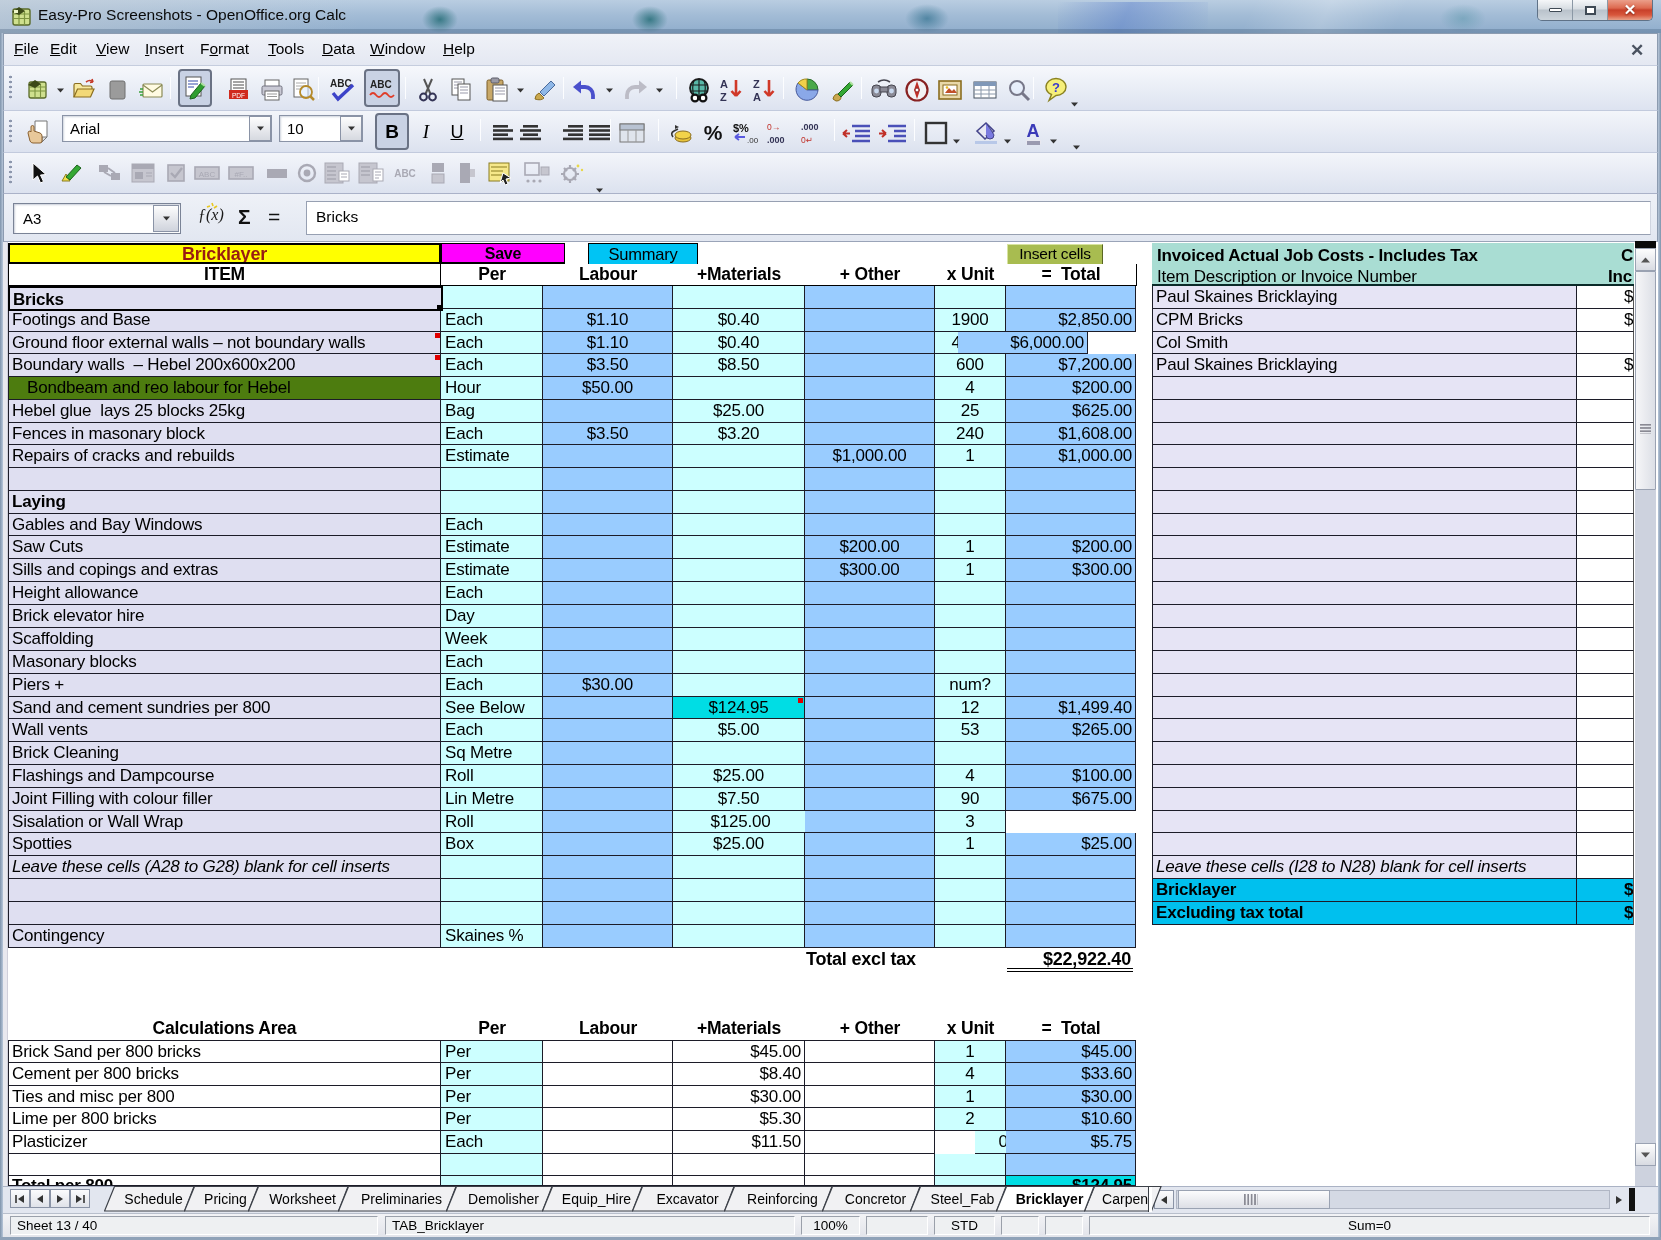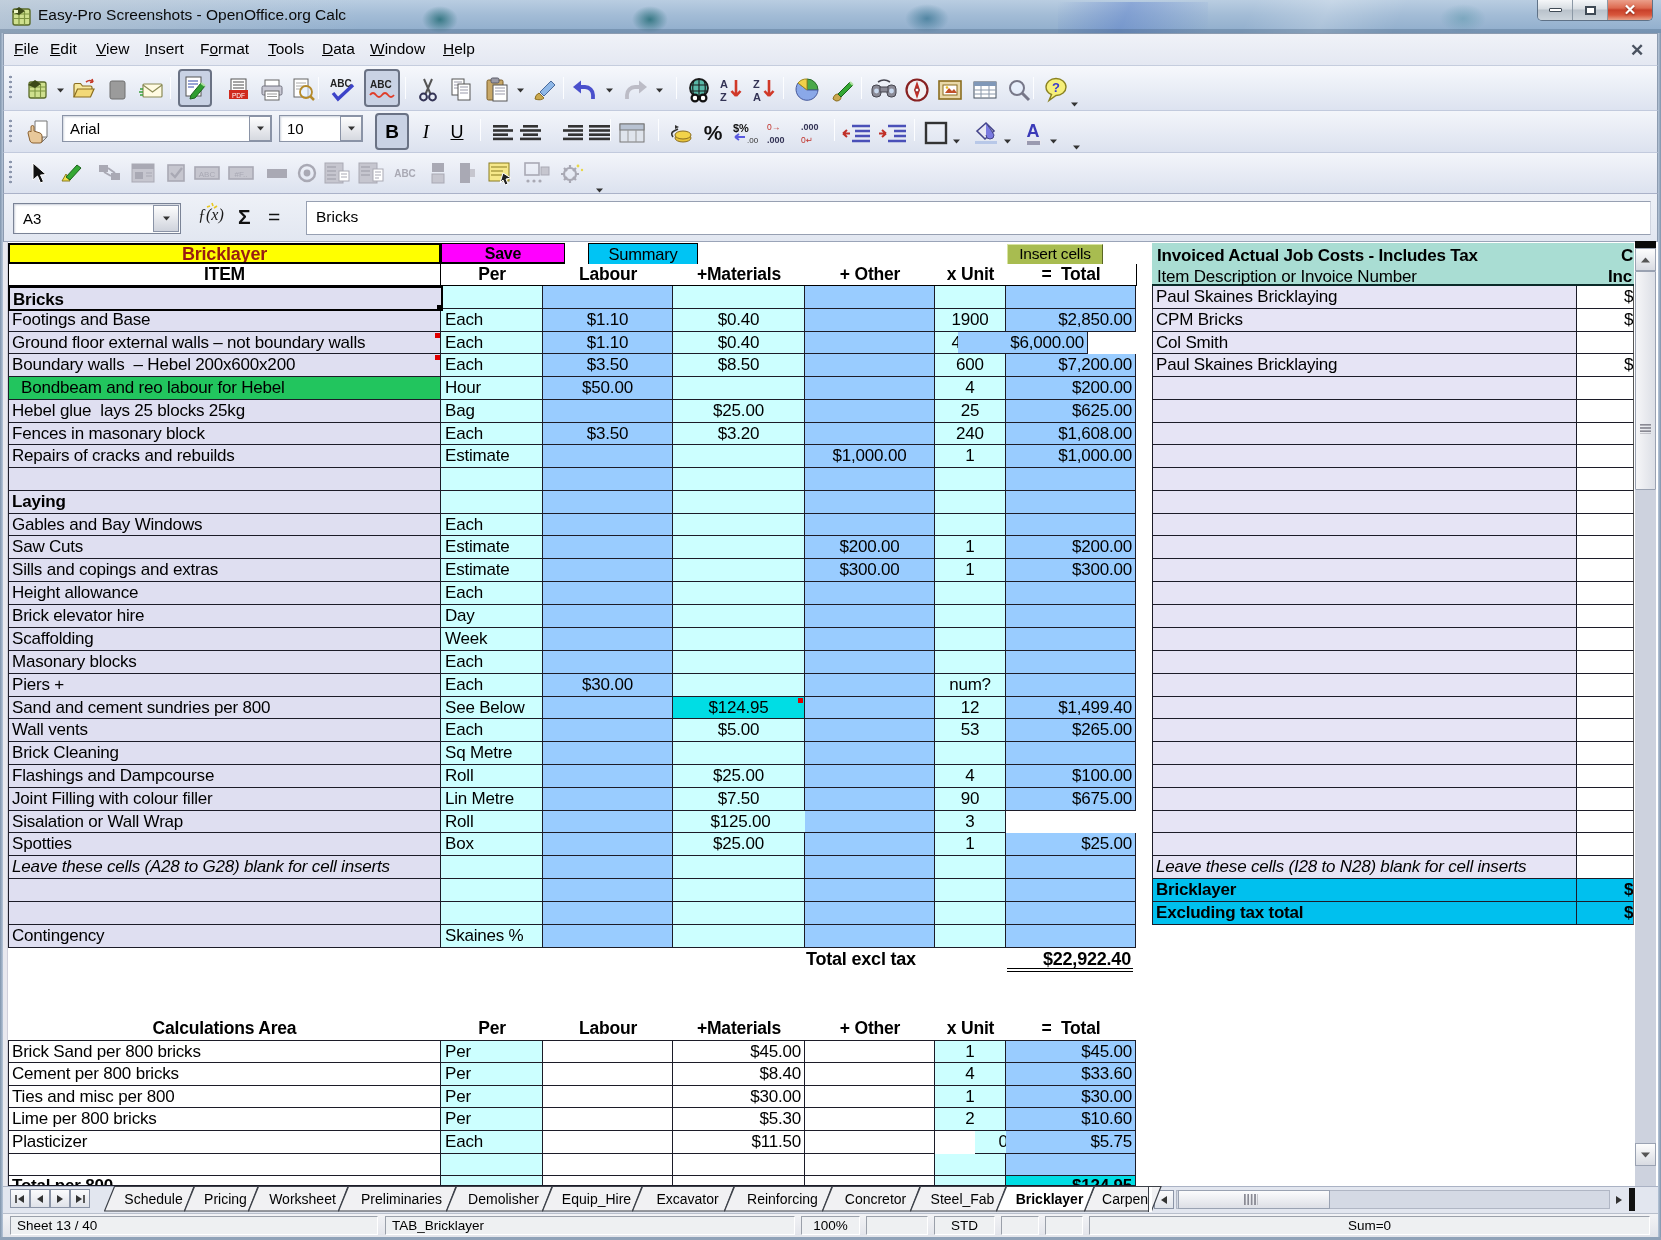--- a/index.html
+++ b/index.html
@@ -585,21 +585,21 @@
 <div class="cell bord ctr" style="left:935px;top:332px;width:71px;height:22px;line-height:21px;background:#ccffff;">4000</div>
 <div class="cell bord rgt" style="left:958px;top:332px;width:130px;height:22px;line-height:21px;background:#99ccff;">$6,000.00</div>
 <div class="cell bord lft" style="left:8px;top:354px;width:433px;height:23px;line-height:22px;background:#dfdff1;border-left:1px solid #1c1c28;padding-left:3px;">Boundary walls&nbsp;&nbsp;– Hebel 200x600x200</div>
 <div class="abs" style="left:435px;top:355px;width:5px;height:5px;background:#e00000;"></div>
 <div class="cell bord lft" style="left:441px;top:354px;width:102px;height:23px;line-height:22px;background:#ccffff;">Each</div>
 <div class="cell bord ctr" style="left:543px;top:354px;width:130px;height:23px;line-height:22px;background:#99ccff;">$3.50</div>
 <div class="cell bord ctr" style="left:673px;top:354px;width:132px;height:23px;line-height:22px;background:#ccffff;">$8.50</div>
 <div class="cell bord ctr" style="left:805px;top:354px;width:130px;height:23px;line-height:22px;background:#99ccff;"></div>
 <div class="cell bord ctr" style="left:935px;top:354px;width:71px;height:23px;line-height:22px;background:#ccffff;">600</div>
 <div class="cell bord rgt" style="left:1006px;top:354px;width:130px;height:23px;line-height:22px;background:#99ccff;">$7,200.00</div>
-<div class="cell bord lft" style="left:8px;top:377px;width:433px;height:23px;line-height:22px;background:#22c55e;border-left:1px solid #1c1c28;padding-left:12px;">Bondbeam and reo labour for Hebel</div>
+<div class="cell bord lft" style="left:8px;top:377px;width:433px;height:23px;line-height:22px;background:#4d7c0f;border-left:1px solid #1c1c28;padding-left:18px;">Bondbeam and reo labour for Hebel</div>
 <div class="cell bord lft" style="left:441px;top:377px;width:102px;height:23px;line-height:22px;background:#ccffff;">Hour</div>
 <div class="cell bord ctr" style="left:543px;top:377px;width:130px;height:23px;line-height:22px;background:#99ccff;">$50.00</div>
 <div class="cell bord ctr" style="left:673px;top:377px;width:132px;height:23px;line-height:22px;background:#ccffff;"></div>
 <div class="cell bord ctr" style="left:805px;top:377px;width:130px;height:23px;line-height:22px;background:#99ccff;"></div>
 <div class="cell bord ctr" style="left:935px;top:377px;width:71px;height:23px;line-height:22px;background:#ccffff;">4</div>
 <div class="cell bord rgt" style="left:1006px;top:377px;width:130px;height:23px;line-height:22px;background:#99ccff;">$200.00</div>
 <div class="cell bord lft" style="left:8px;top:400px;width:433px;height:23px;line-height:22px;background:#dfdff1;border-left:1px solid #1c1c28;padding-left:3px;">Hebel glue&nbsp;&nbsp;lays 25 blocks 25kg</div>
 <div class="cell bord lft" style="left:441px;top:400px;width:102px;height:23px;line-height:22px;background:#ccffff;">Bag</div>
 <div class="cell bord ctr" style="left:543px;top:400px;width:130px;height:23px;line-height:22px;background:#99ccff;"></div>
 <div class="cell bord ctr" style="left:673px;top:400px;width:132px;height:23px;line-height:22px;background:#ccffff;">$25.00</div>

